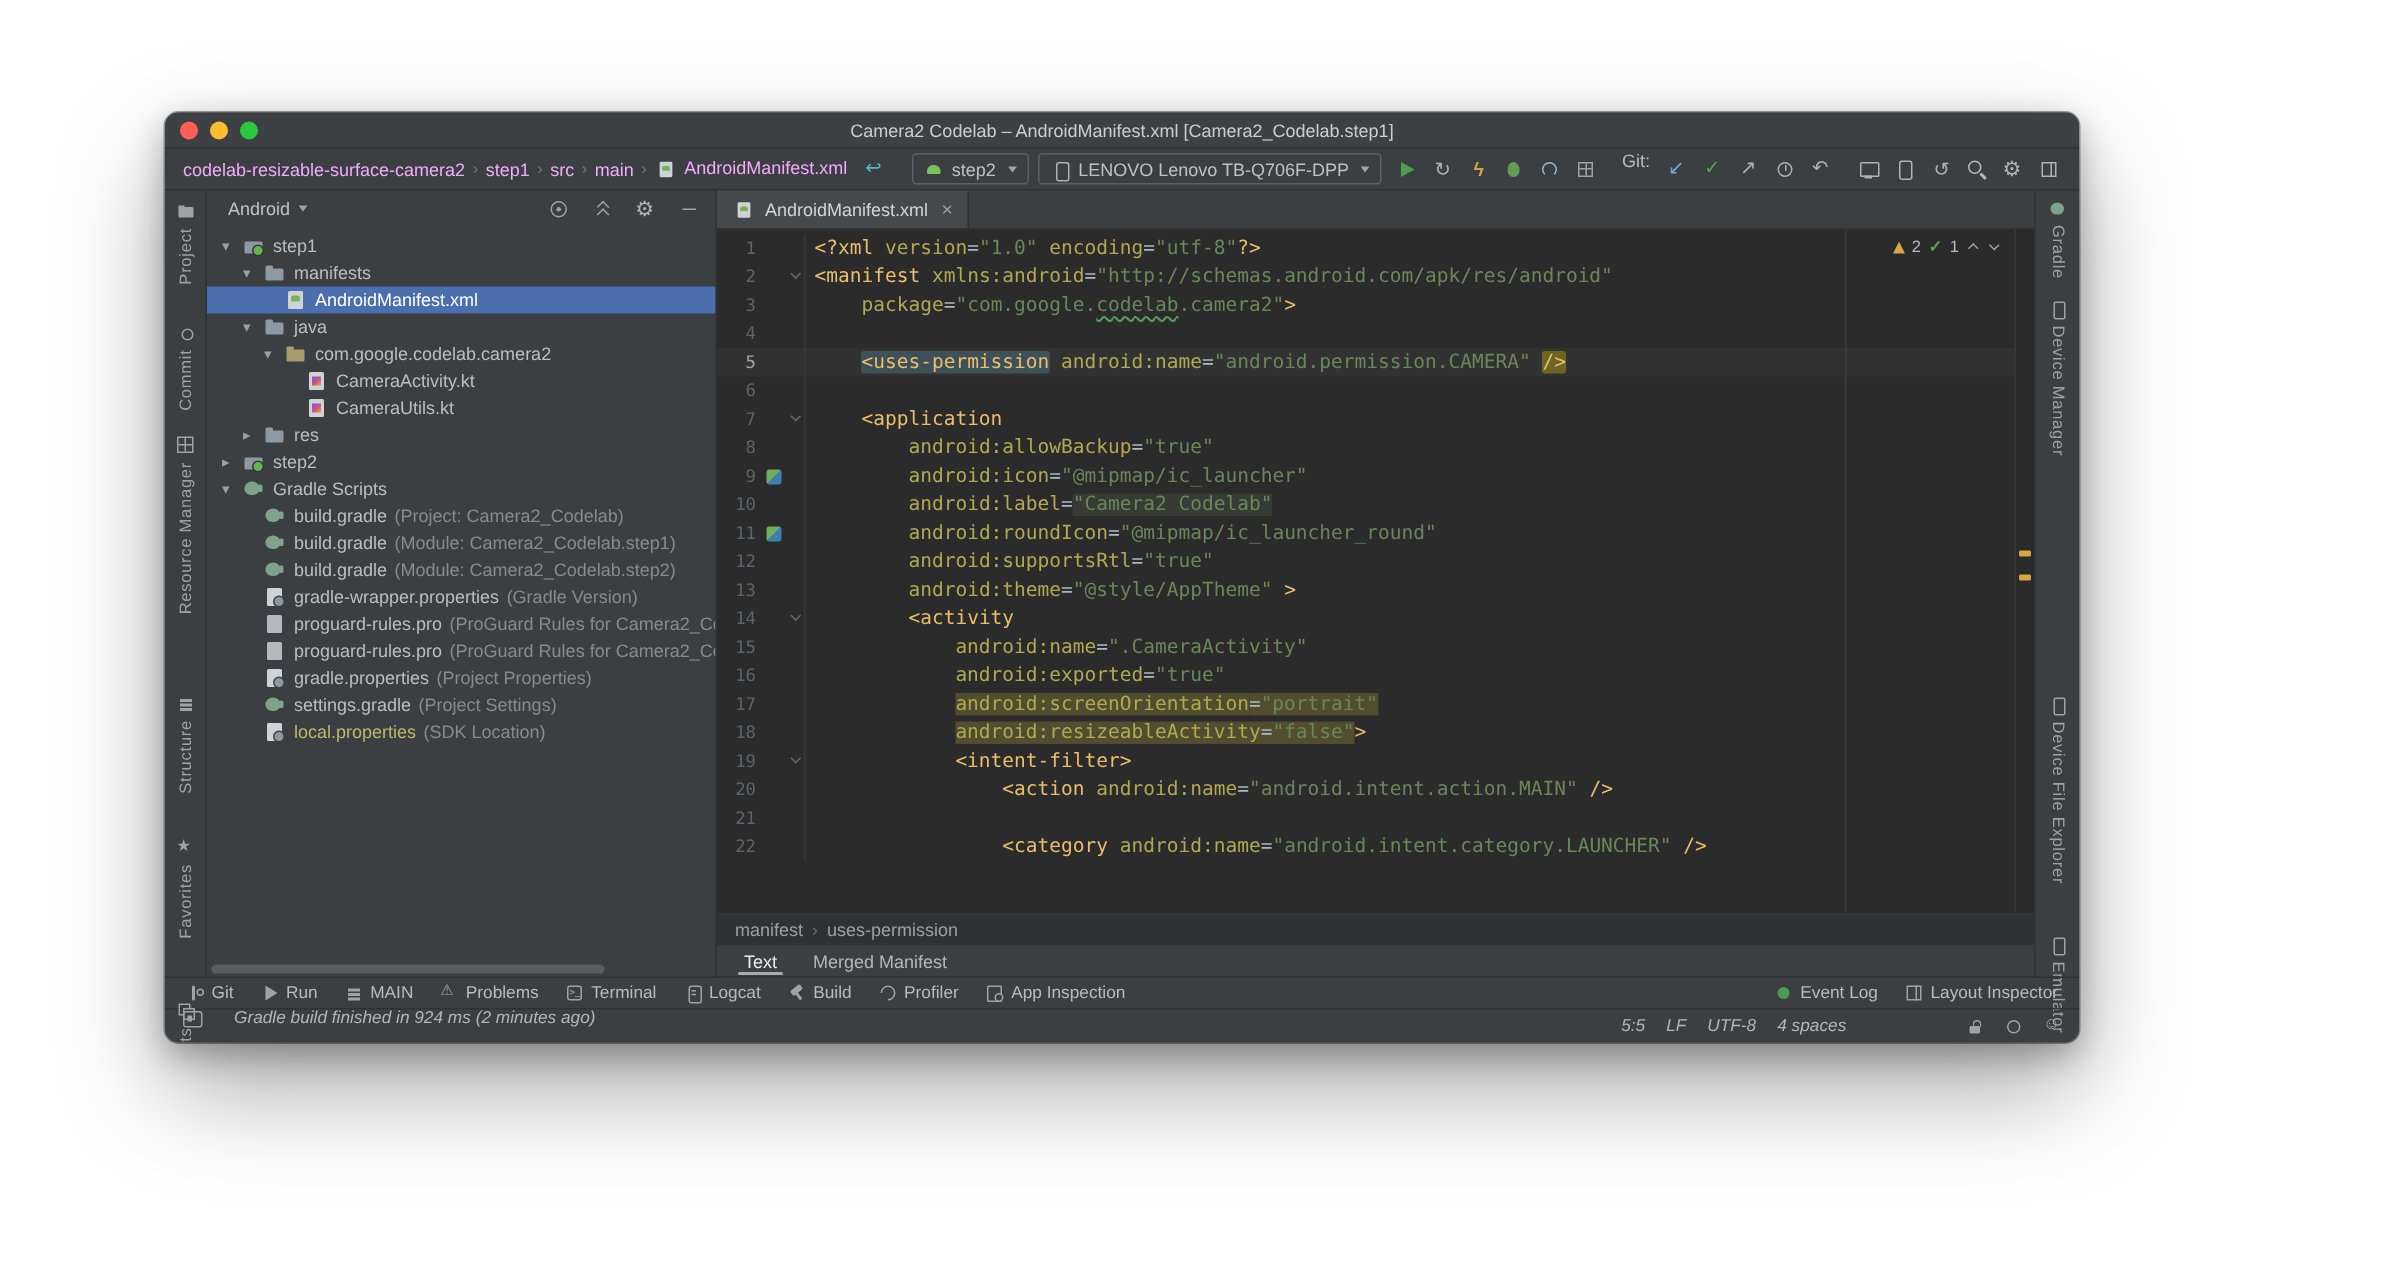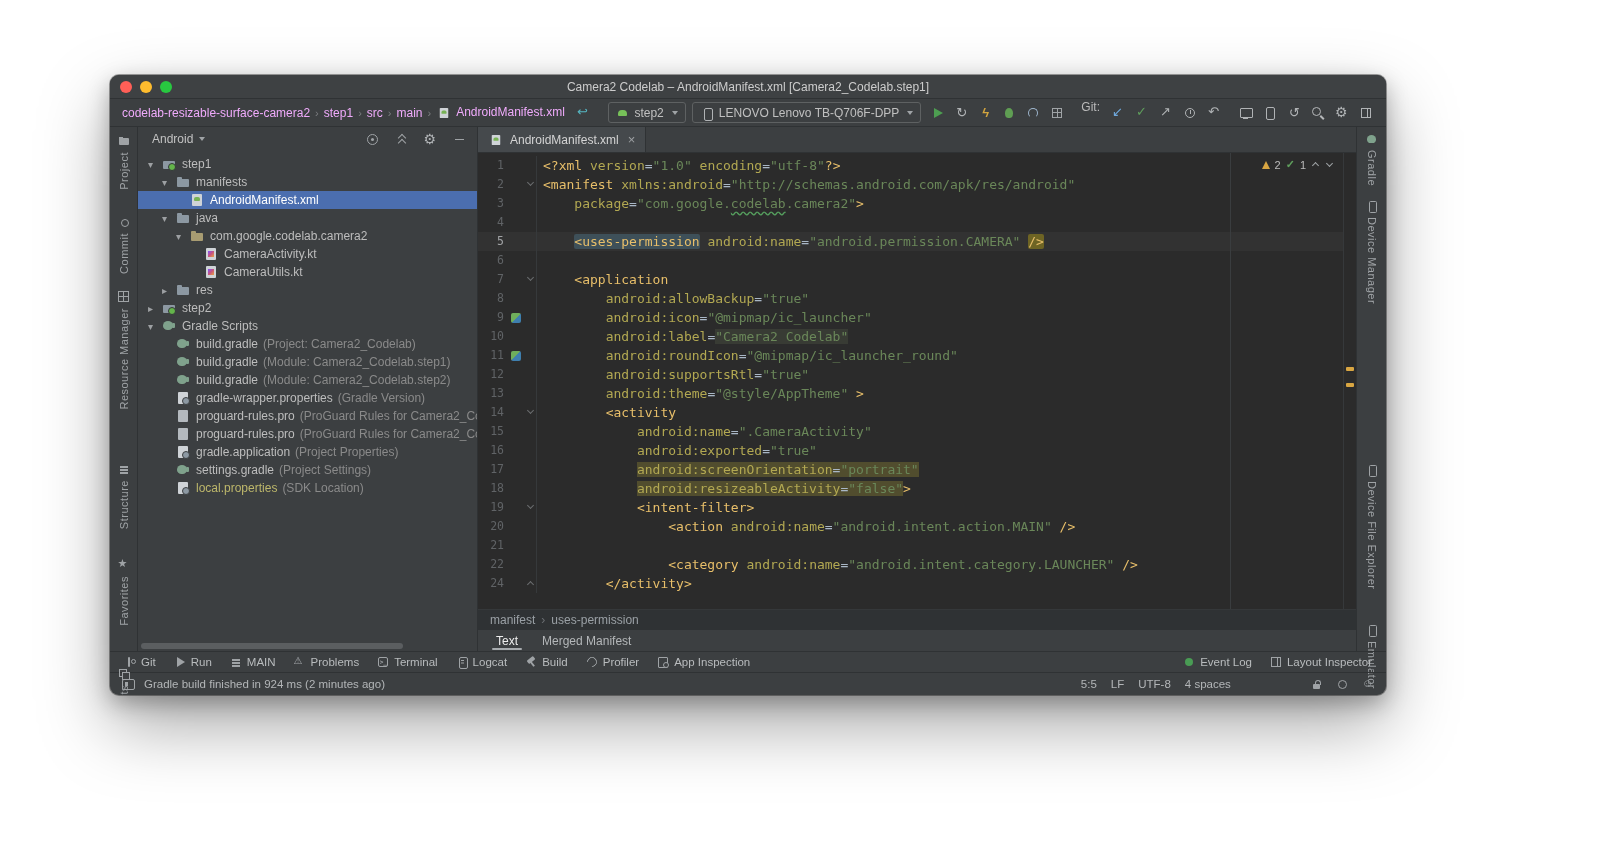--- a/index.html
+++ b/index.html
@@ -195,21 +195,21 @@
   .eb-sep{color:#6a6e72;}
   .vtabs{height:22px;flex:none;display:flex;align-items:stretch;background:#3c3f41;border-top:1px solid #2f3234;padding-left:6px;}
   .vtab{padding:0 12px;display:flex;align-items:center;color:#b4b7b9;position:relative;}
   .vtab.active{color:#ededed;}
   .vtab.active::after{content:'';position:absolute;left:8px;right:8px;bottom:1px;height:2px;background:#a7abae;border-radius:1px;}
 
   
   .twbar{height:21px;flex:none;display:flex;align-items:center;gap:18px;padding:0 14px;border-top:1px solid #2f3234;font-size:11.5px;}
   .tw-btn{display:flex;align-items:center;gap:5px;color:#b9bcbe;white-space:nowrap;}
   .tw-right{margin-left:auto;display:flex;gap:18px;}
-  .statusbar{height:23px;flex:none;display:flex;align-items:center;gap:10px;padding:0 12px;border-top:1px solid #2f3234;font-size:11.5px;color:#b3b6b8;}
+  .statusbar{height:23px;flex:none;display:flex;gap:22px;padding:0 12px;border-top:1px solid #2f3234;font-size:11.5px;color:#b3b6b8;font-style:italic;}
   .sb-right{margin-left:auto;display:flex;align-items:center;gap:14px;}
   .sb-items{display:flex;align-items:center;gap:14px;}
   .sb-item{white-space:nowrap;}
   .sb-branch{display:flex;align-items:center;gap:4px;margin-top:48px;}
 </style>
 </head>
 <body>
 
 <div class="window">
 
@@ -450,21 +450,21 @@
           </div>
           <div class="tree-row" style="padding-left: 21px;">
             <span class="chev"></span>
             <span class="ico ico-pro"></span>
             <span class="tree-label">proguard-rules.pro</span>
             <span class="tree-secondary">(ProGuard Rules for Camera2_Codel</span>
           </div>
           <div class="tree-row" style="padding-left: 21px;">
             <span class="chev"></span>
             <span class="ico ico-props"></span>
-            <span class="tree-label">gradle.application</span>
+            <span class="tree-label">gradle.properties</span>
             <span class="tree-secondary">(Project Properties)</span>
           </div>
           <div class="tree-row" style="padding-left: 21px;">
             <span class="chev"></span>
             <span class="ico ico-gradle"></span>
             <span class="tree-label">settings.gradle</span>
             <span class="tree-secondary">(Project Settings)</span>
           </div>
           <div class="tree-row" style="padding-left: 21px;">
             <span class="chev"></span>
@@ -503,21 +503,20 @@
             <div class="code-line"><span class="lnum">13</span><span class="gcol"></span><span class="fcol"></span><span class="ctext"><span class="tok pl">        </span><span class="tok at">android:theme</span><span class="tok pl">=</span><span class="tok st">"@style/AppTheme"</span><span class="tok pl"> </span><span class="tok tg">&gt;</span></span></div>
             <div class="code-line"><span class="lnum">14</span><span class="gcol"></span><span class="fcol"><span class="fold-open"></span></span><span class="ctext"><span class="tok pl">        </span><span class="tok tg">&lt;activity</span></span></div>
             <div class="code-line"><span class="lnum">15</span><span class="gcol"></span><span class="fcol"></span><span class="ctext"><span class="tok pl">            </span><span class="tok at">android:name</span><span class="tok pl">=</span><span class="tok st">".CameraActivity"</span></span></div>
             <div class="code-line"><span class="lnum">16</span><span class="gcol"></span><span class="fcol"></span><span class="ctext"><span class="tok pl">            </span><span class="tok at">android:exported</span><span class="tok pl">=</span><span class="tok st">"true"</span></span></div>
             <div class="code-line"><span class="lnum">17</span><span class="gcol"></span><span class="fcol"></span><span class="ctext"><span class="tok pl">            </span><span class="tok at h3">android:screenOrientation</span><span class="tok pl h3">=</span><span class="tok st h3">"portrait"</span></span></div>
             <div class="code-line"><span class="lnum">18</span><span class="gcol"></span><span class="fcol"></span><span class="ctext"><span class="tok pl">            </span><span class="tok at h3">android:resizeableActivity</span><span class="tok pl h3">=</span><span class="tok st h3">"false"</span><span class="tok tg">&gt;</span></span></div>
             <div class="code-line"><span class="lnum">19</span><span class="gcol"></span><span class="fcol"><span class="fold-open"></span></span><span class="ctext"><span class="tok pl">            </span><span class="tok tg">&lt;intent-filter&gt;</span></span></div>
             <div class="code-line"><span class="lnum">20</span><span class="gcol"></span><span class="fcol"></span><span class="ctext"><span class="tok pl">                </span><span class="tok tg">&lt;action </span><span class="tok at">android:name</span><span class="tok pl">=</span><span class="tok st">"android.intent.action.MAIN"</span><span class="tok pl"> </span><span class="tok tg">/&gt;</span></span></div>
             <div class="code-line"><span class="lnum">21</span><span class="gcol"></span><span class="fcol"></span><span class="ctext"></span></div>
             <div class="code-line"><span class="lnum">22</span><span class="gcol"></span><span class="fcol"></span><span class="ctext"><span class="tok pl">                </span><span class="tok tg">&lt;category </span><span class="tok at">android:name</span><span class="tok pl">=</span><span class="tok st">"android.intent.category.LAUNCHER"</span><span class="tok pl"> </span><span class="tok tg">/&gt;</span></span></div>
-            <div class="code-line"><span class="lnum">24</span><span class="gcol"></span><span class="fcol"><span class="fold-end"></span></span><span class="ctext"><span class="tok pl">        </span><span class="tok tg">&lt;/activity&gt;</span></span></div>
           </div>
         <div class="margin-line"></div>
         <div class="stripe-col">
           <div class="smark" style="top:47%"></div>
           <div class="smark" style="top:50.5%"></div>
         </div>
         <div class="insp">
           <span class="w-tri"></span>
           <span>2</span>
           <span class="i-check"></span>

